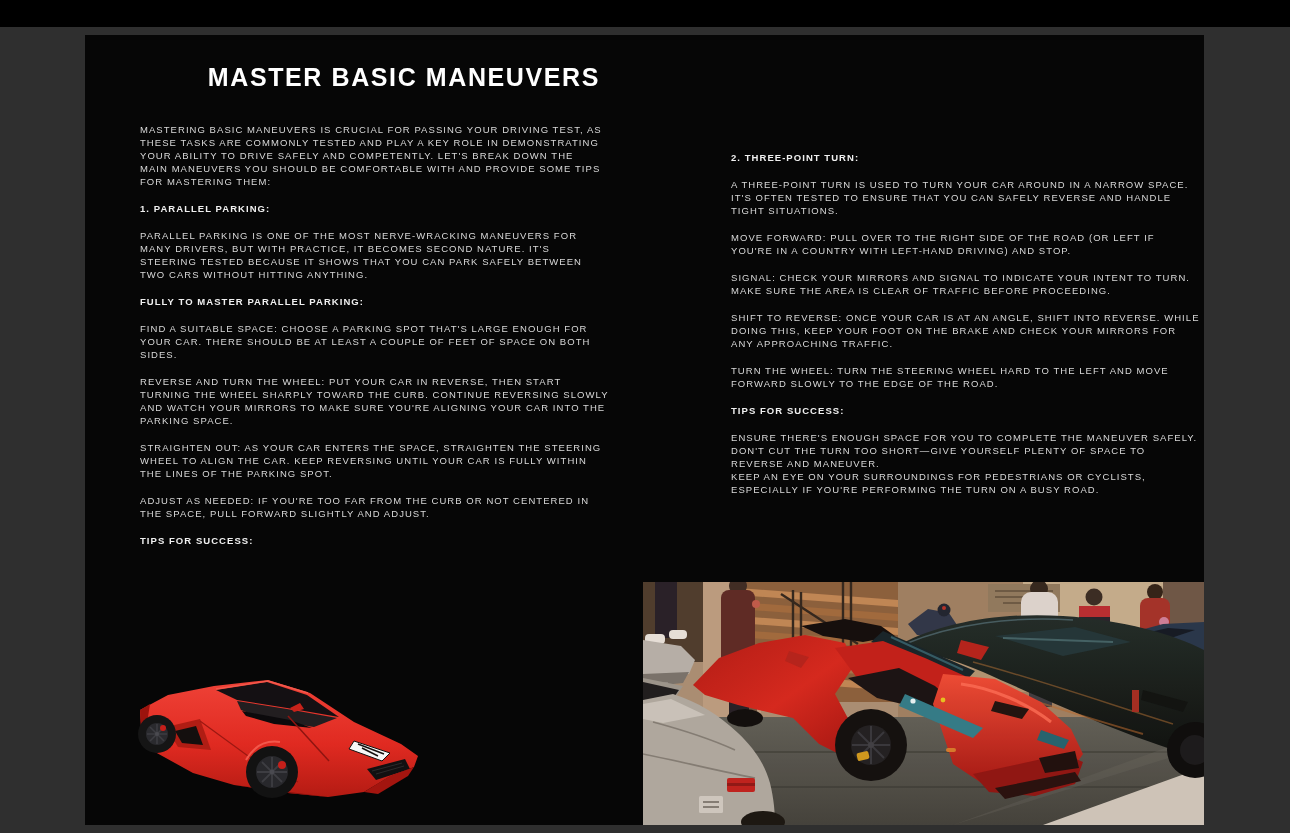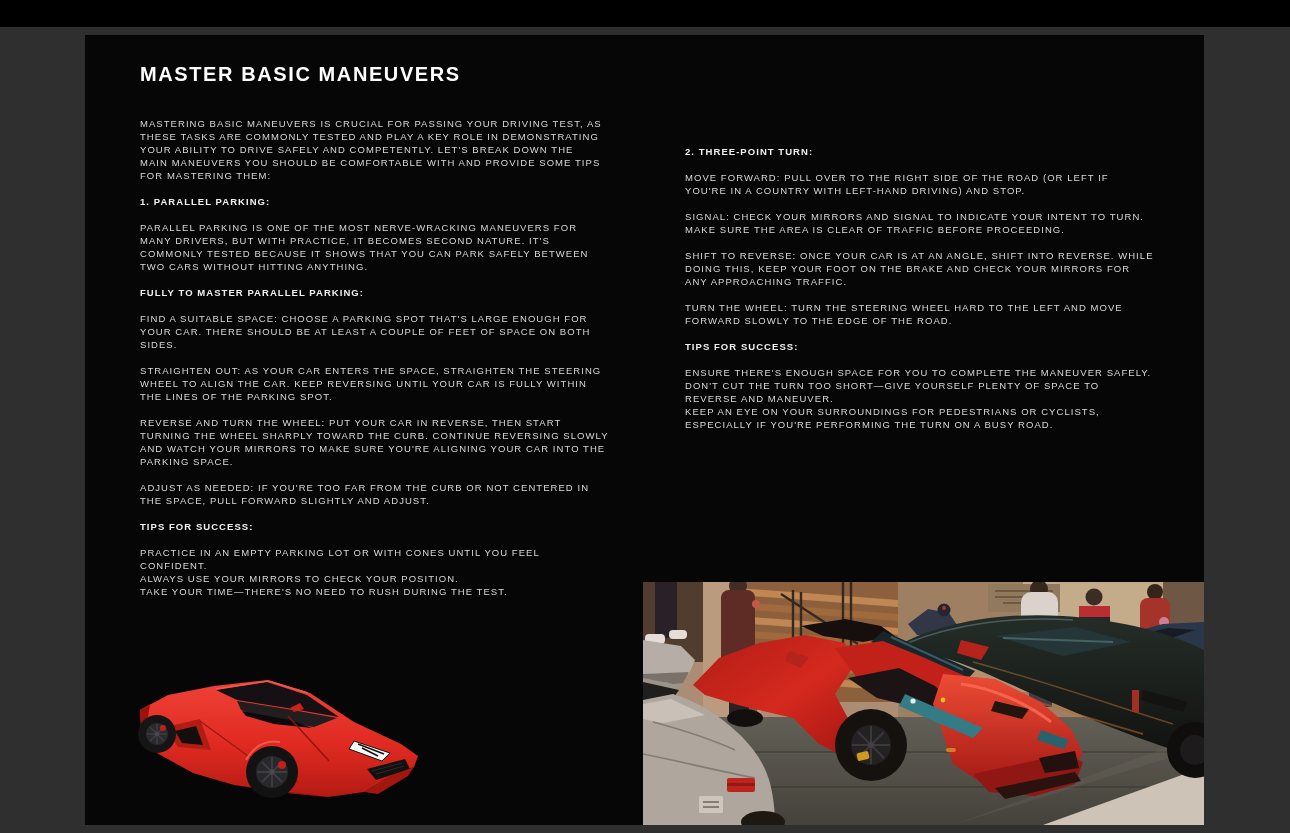--- a/index.html
+++ b/index.html
@@ -15,36 +15,36 @@
     width:1290px; height:27px;
     background:#000000;
   }
   .page {
     position:absolute; left:85px; top:35px;
     width:1119px; height:790px;
     background:#060606;
   }
   .doc-title {
     position:absolute; left:55px; top:28px; width:460px;
-    text-align:left;
+    text-align:right;
     color:#ffffff;
-    font-size:20px; font-weight:bold;
+    font-size:25px; font-weight:bold;
     letter-spacing:1.6px;
     white-space:nowrap;
   }
   .col {
     position:absolute;
     color:#d9d9d9;
     font-size:9.5px;
     line-height:13px;
     letter-spacing:1.05px;
   }
   .col-left  { left:55px;  top:74px;  width:475px; }
-  .col-right { left:600px; top:102px; width:485px; }
-  .col p { margin:8px 0 13px 0; white-space:pre-line; }
+  .col-right { left:646px; top:102px; width:485px; }
+  .col p { margin:14px 0 13px 0; white-space:pre-line; }
   .col p.hd { font-weight:bold; color:#f0f0f0; }
   .illustration {
     position:absolute; left:53px; top:629px;
     width:282px; height:140px;
   }
   .photo {
     position:absolute; left:558px; top:547px;
     width:561px; height:243px;
     overflow:hidden;
   }
@@ -61,44 +61,43 @@
 
   <div class="col col-left">
     <p>MASTERING BASIC MANEUVERS IS CRUCIAL FOR PASSING YOUR DRIVING TEST, AS
 THESE TASKS ARE COMMONLY TESTED AND PLAY A KEY ROLE IN DEMONSTRATING
 YOUR ABILITY TO DRIVE SAFELY AND COMPETENTLY. LET'S BREAK DOWN THE
 MAIN MANEUVERS YOU SHOULD BE COMFORTABLE WITH AND PROVIDE SOME TIPS
 FOR MASTERING THEM:</p>
     <p class="hd">1. PARALLEL PARKING:</p>
     <p>PARALLEL PARKING IS ONE OF THE MOST NERVE-WRACKING MANEUVERS FOR
 MANY DRIVERS, BUT WITH PRACTICE, IT BECOMES SECOND NATURE. IT'S
-COMMONLY TESTED BECAUSE IT SHOWS THAT YOU CAN PARK SAFELY BETWEEN
+STEERING TESTED BECAUSE IT SHOWS THAT YOU CAN PARK SAFELY BETWEEN
 TWO CARS WITHOUT HITTING ANYTHING.</p>
     <p class="hd">FULLY TO MASTER PARALLEL PARKING:</p>
     <p>FIND A SUITABLE SPACE: CHOOSE A PARKING SPOT THAT'S LARGE ENOUGH FOR
 YOUR CAR. THERE SHOULD BE AT LEAST A COUPLE OF FEET OF SPACE ON BOTH
 SIDES.</p>
-    <p>STRAIGHTEN OUT: AS YOUR CAR ENTERS THE SPACE, STRAIGHTEN THE STEERING
-WHEEL TO ALIGN THE CAR. KEEP REVERSING UNTIL YOUR CAR IS FULLY WITHIN
-THE LINES OF THE PARKING SPOT.</p>
     <p>REVERSE AND TURN THE WHEEL: PUT YOUR CAR IN REVERSE, THEN START
 TURNING THE WHEEL SHARPLY TOWARD THE CURB. CONTINUE REVERSING SLOWLY
 AND WATCH YOUR MIRRORS TO MAKE SURE YOU'RE ALIGNING YOUR CAR INTO THE
 PARKING SPACE.</p>
+    <p>STRAIGHTEN OUT: AS YOUR CAR ENTERS THE SPACE, STRAIGHTEN THE STEERING
+WHEEL TO ALIGN THE CAR. KEEP REVERSING UNTIL YOUR CAR IS FULLY WITHIN
+THE LINES OF THE PARKING SPOT.</p>
     <p>ADJUST AS NEEDED: IF YOU'RE TOO FAR FROM THE CURB OR NOT CENTERED IN
 THE SPACE, PULL FORWARD SLIGHTLY AND ADJUST.</p>
     <p class="hd">TIPS FOR SUCCESS:</p>
-    <p>PRACTICE IN AN EMPTY PARKING LOT OR WITH CONES UNTIL YOU FEEL
-CONFIDENT.
-ALWAYS USE YOUR MIRRORS TO CHECK YOUR POSITION.
-TAKE YOUR TIME—THERE'S NO NEED TO RUSH DURING THE TEST.</p>
   </div>
 
   <div class="col col-right">
     <p class="hd">2. THREE-POINT TURN:</p>
+    <p>A THREE-POINT TURN IS USED TO TURN YOUR CAR AROUND IN A NARROW SPACE.
+IT'S OFTEN TESTED TO ENSURE THAT YOU CAN SAFELY REVERSE AND HANDLE
+TIGHT SITUATIONS.</p>
     <p>MOVE FORWARD: PULL OVER TO THE RIGHT SIDE OF THE ROAD (OR LEFT IF
 YOU'RE IN A COUNTRY WITH LEFT-HAND DRIVING) AND STOP.</p>
     <p>SIGNAL: CHECK YOUR MIRRORS AND SIGNAL TO INDICATE YOUR INTENT TO TURN.
 MAKE SURE THE AREA IS CLEAR OF TRAFFIC BEFORE PROCEEDING.</p>
     <p>SHIFT TO REVERSE: ONCE YOUR CAR IS AT AN ANGLE, SHIFT INTO REVERSE. WHILE
 DOING THIS, KEEP YOUR FOOT ON THE BRAKE AND CHECK YOUR MIRRORS FOR
 ANY APPROACHING TRAFFIC.</p>
     <p>TURN THE WHEEL: TURN THE STEERING WHEEL HARD TO THE LEFT AND MOVE
 FORWARD SLOWLY TO THE EDGE OF THE ROAD.</p>
     <p class="hd">TIPS FOR SUCCESS:</p>

